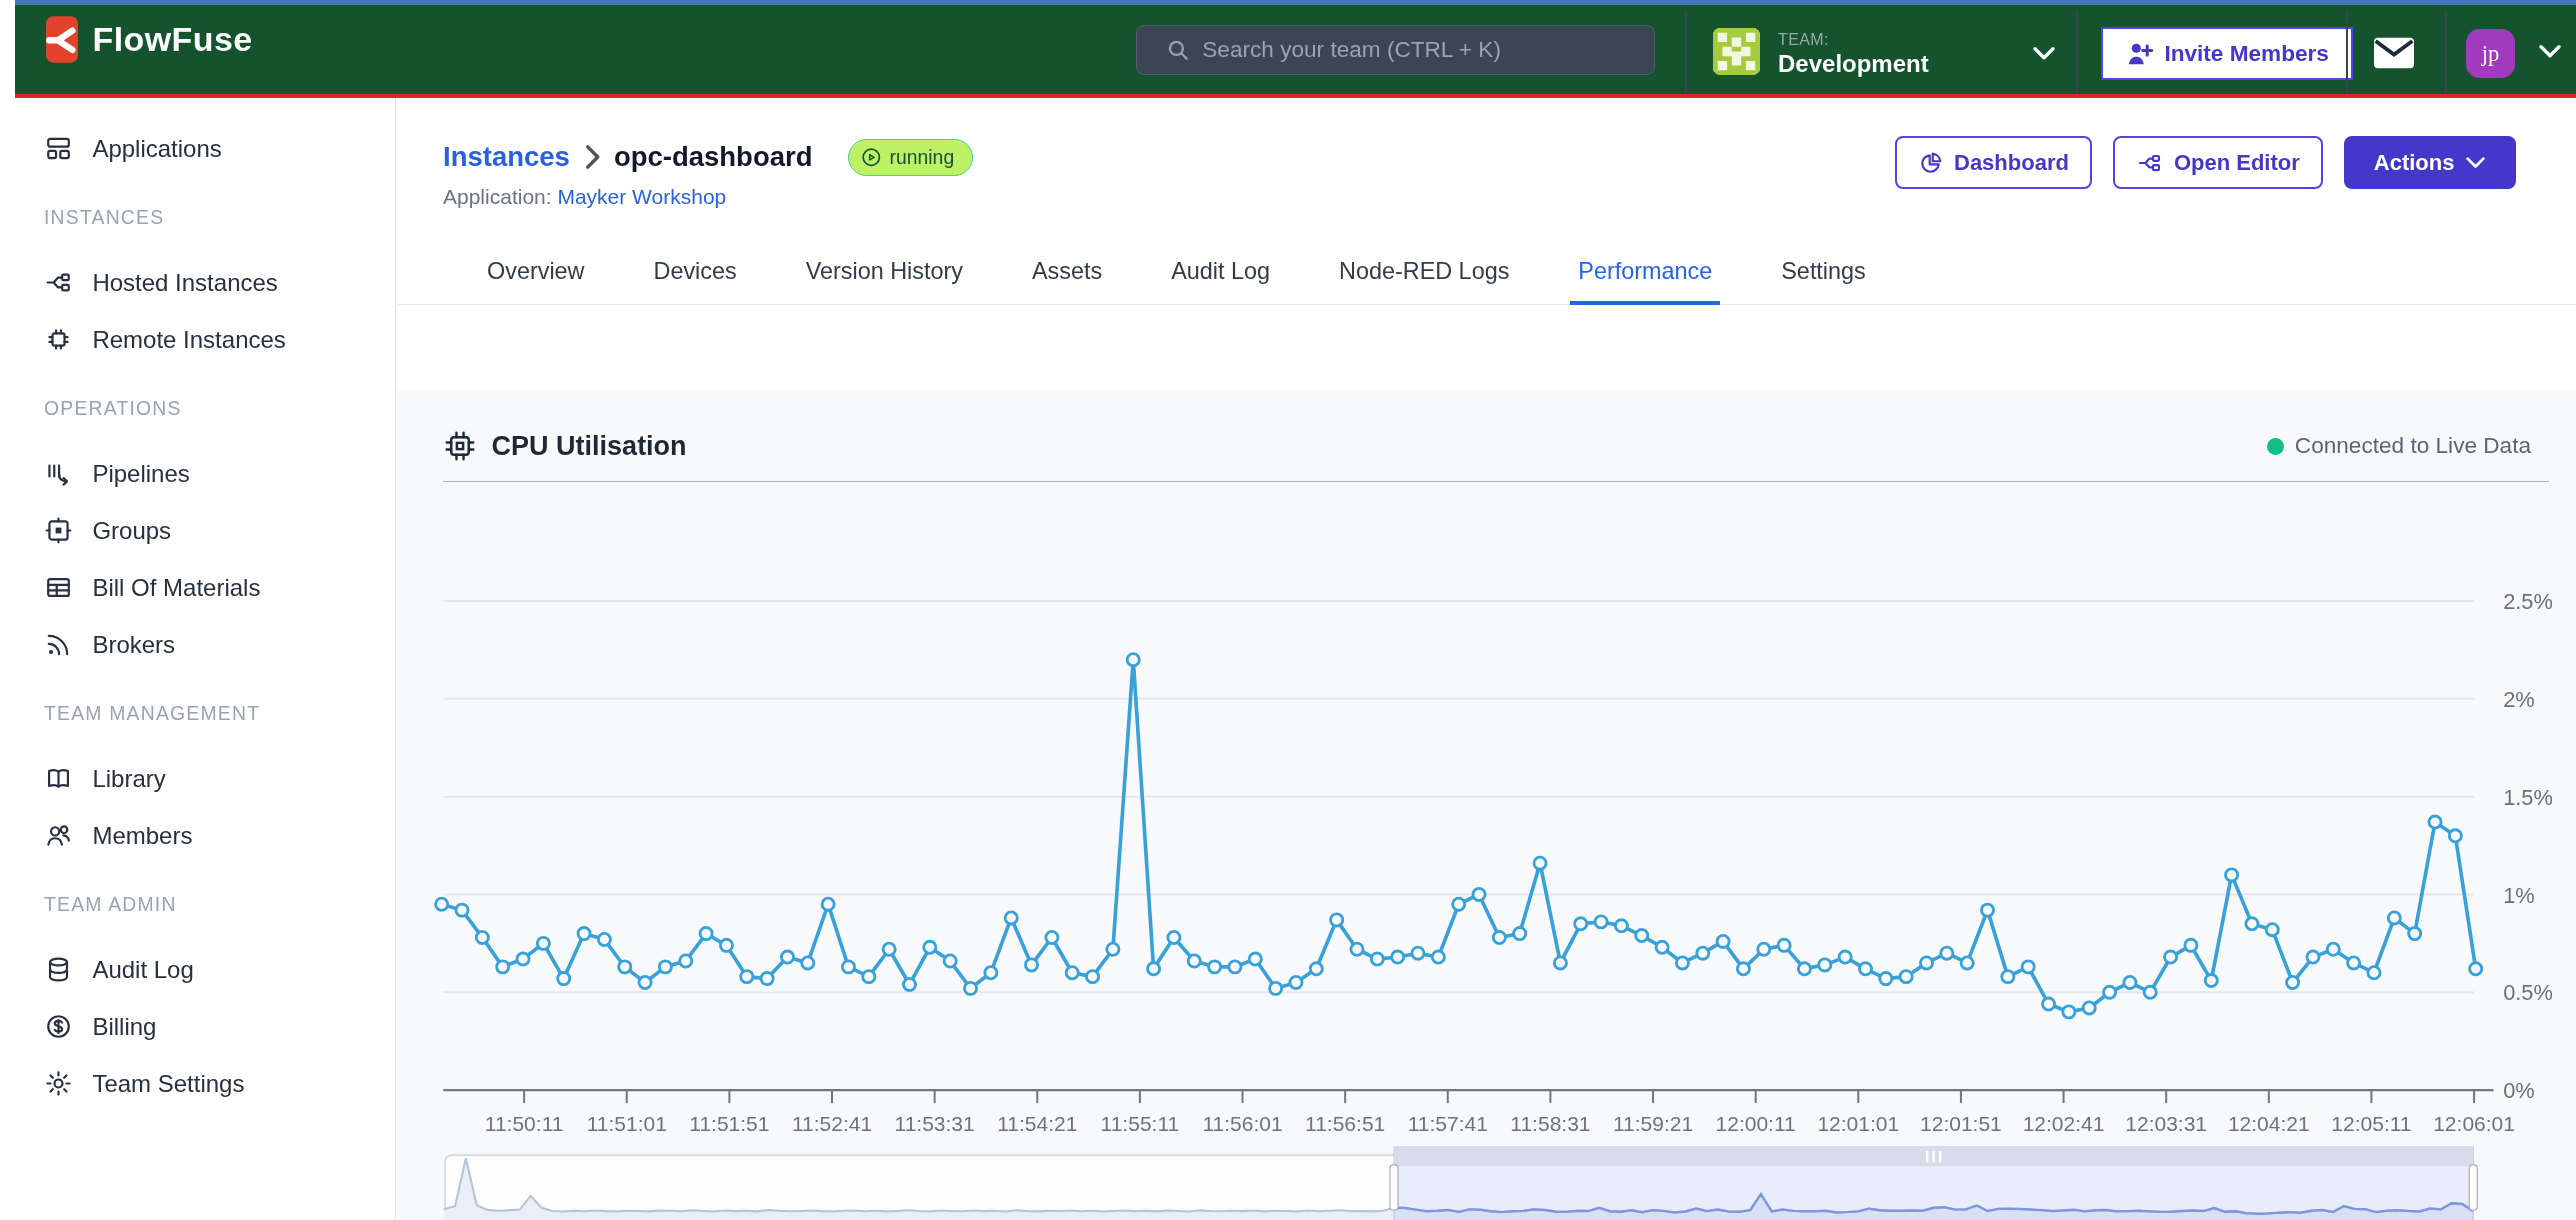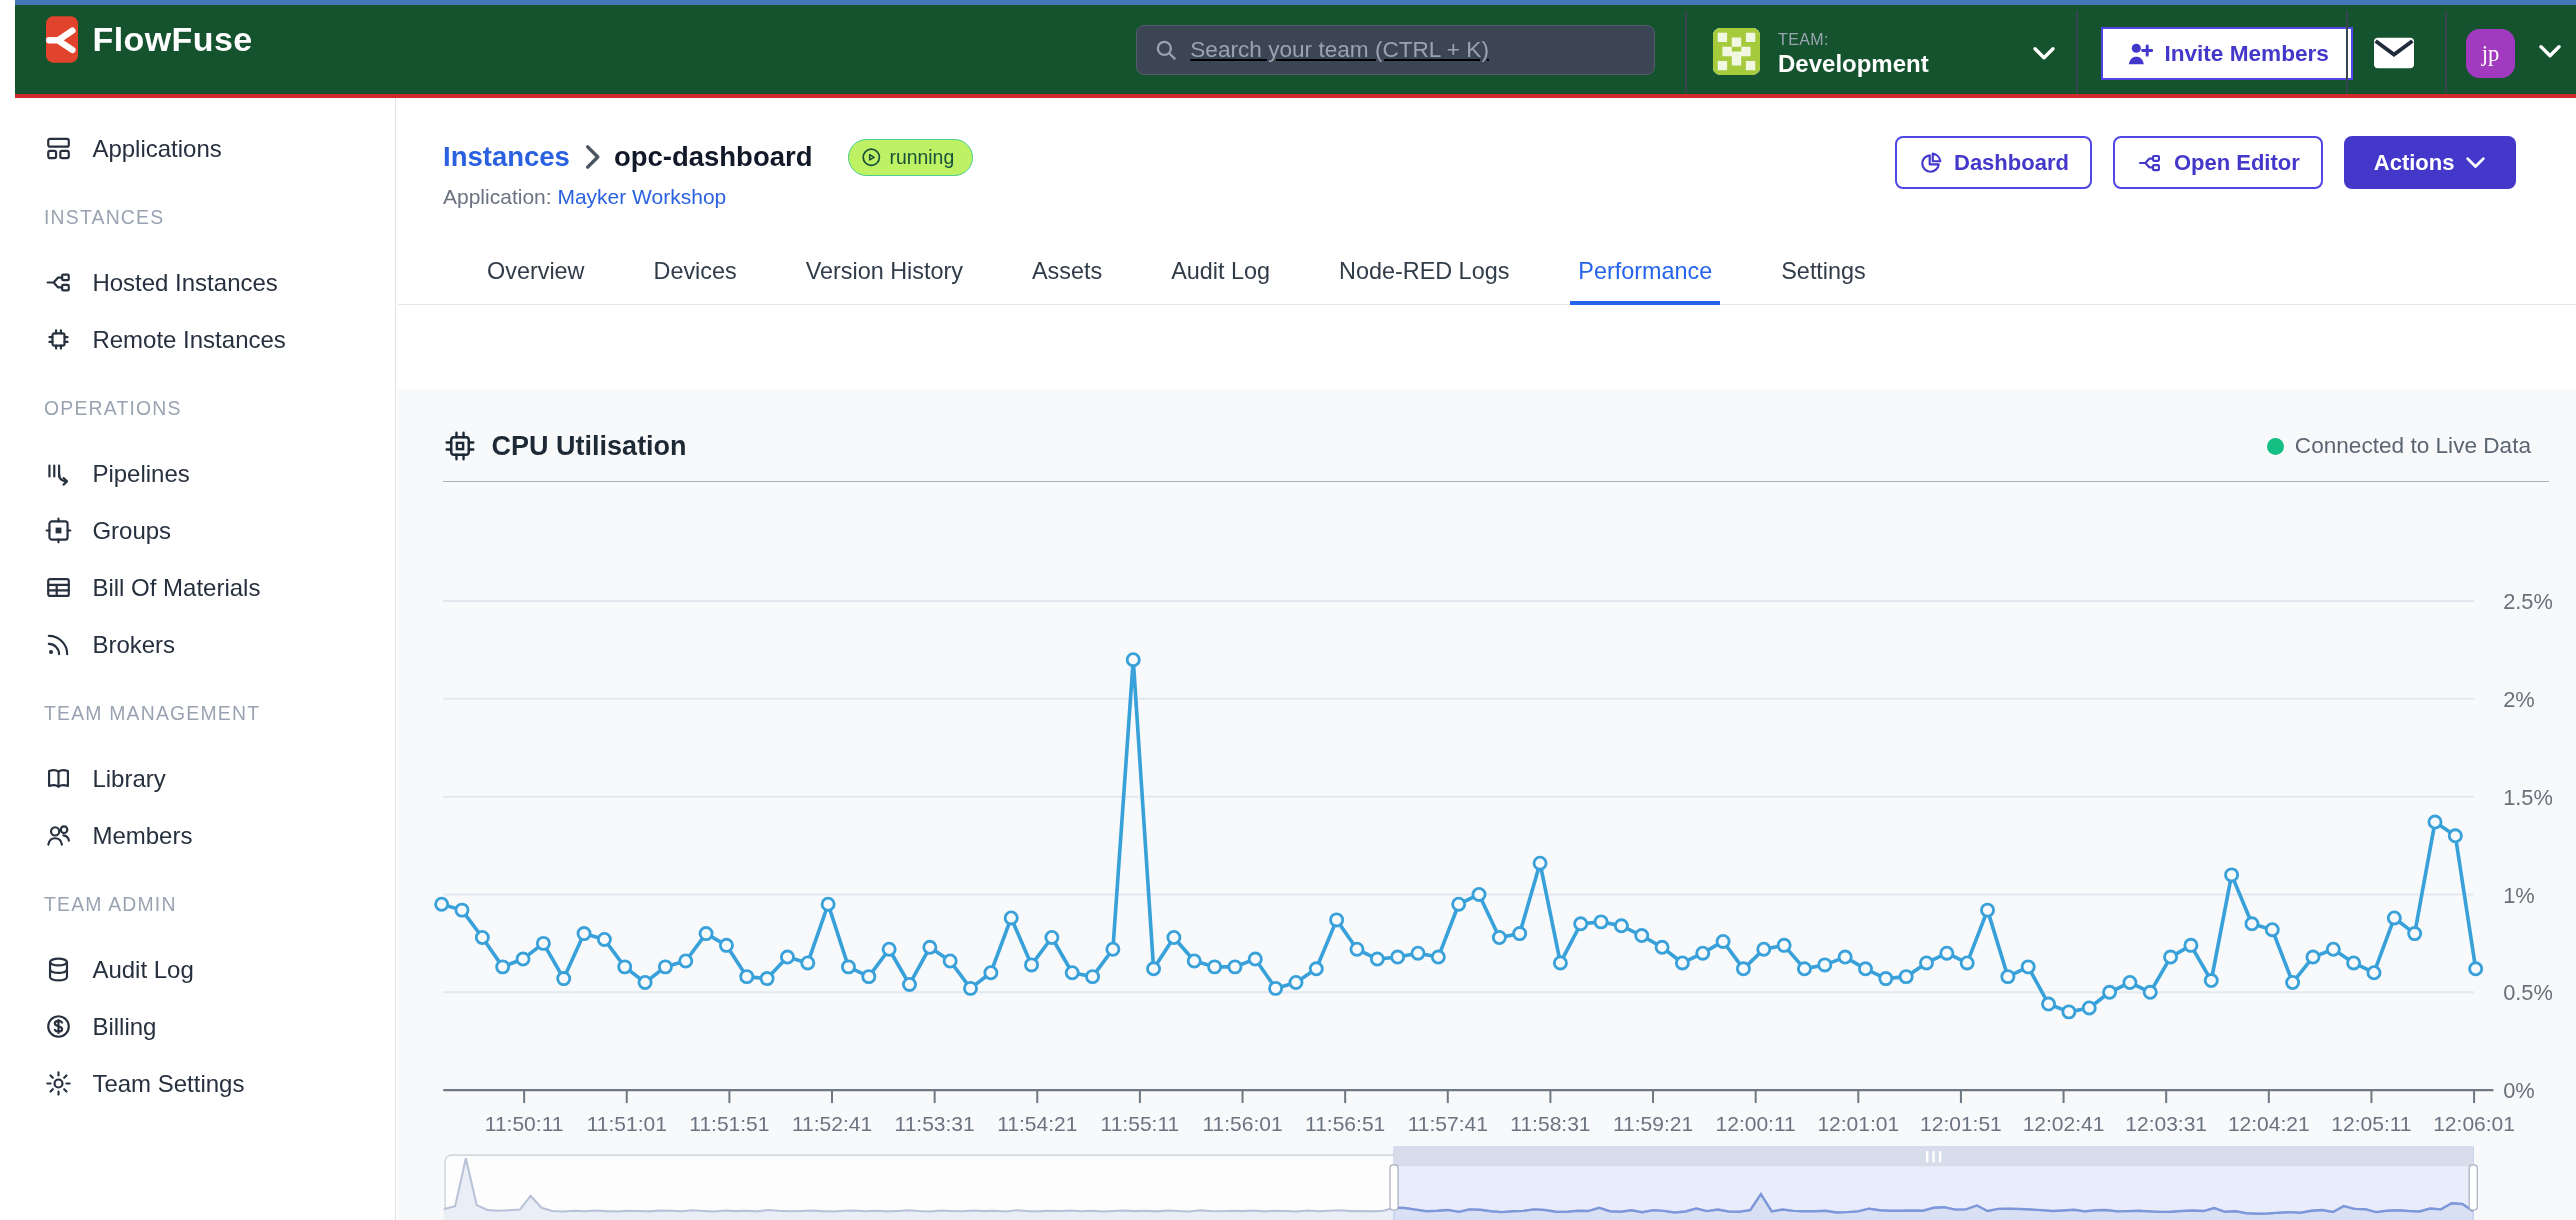--- a/index.html
+++ b/index.html
@@ -7,21 +7,21 @@
               font-family:"Liberation Sans", sans-serif; }
   .app { position:relative; width:2576px; height:1221px; }
 
   
   .navbar { position:absolute; top:0; left:15px; width:2576px; height:98px;
             background:#14532d; border-top:5.7px solid #4477b5; border-bottom:4px solid #cf2b2d; }
   .brand { position:absolute; left:31px; top:11.3px; display:flex; align-items:center; gap:14.6px; }
   .brand-name { color:#fff; font-size:34px; font-weight:700; letter-spacing:0.4px; }
   .search { position:absolute; left:1121px; top:20px; width:519px; height:50px;
             background:#3b4554; border:1.6px solid #525d6e; border-radius:8px;
-            display:flex; align-items:center; padding:0 16px; gap:11.3px;text-decoration:underline; }
+            display:flex; align-items:center; padding:0 28px; gap:11.3px; }
   .search input { flex:1; background:transparent; border:none; outline:none;
                   font-size:22.6px; color:#cbd2da; font-family:inherit; }
   .search input::placeholder { color:#9aa3ae; }
   .nav-div { position:absolute; top:5.7px; height:82px; width:1.6px; background:#394453; }
   .team-block { position:absolute; left:1698px; top:23.4px; display:flex; gap:18px; }
   .team-avatar { width:47px; height:47px; border-radius:7.3px; background:#fff; overflow:hidden; }
   .team-label { font-size:16px; color:#9aa4b0; letter-spacing:0.4px; margin-top:2.4px; }
   .team-name  { font-size:24px; color:#ffffff; font-weight:700; margin-top:1.6px; }
   .chev { display:inline-block; }
   .invite-btn { position:absolute; left:2086px; top:22px; height:53px; padding:0 22.6px;

